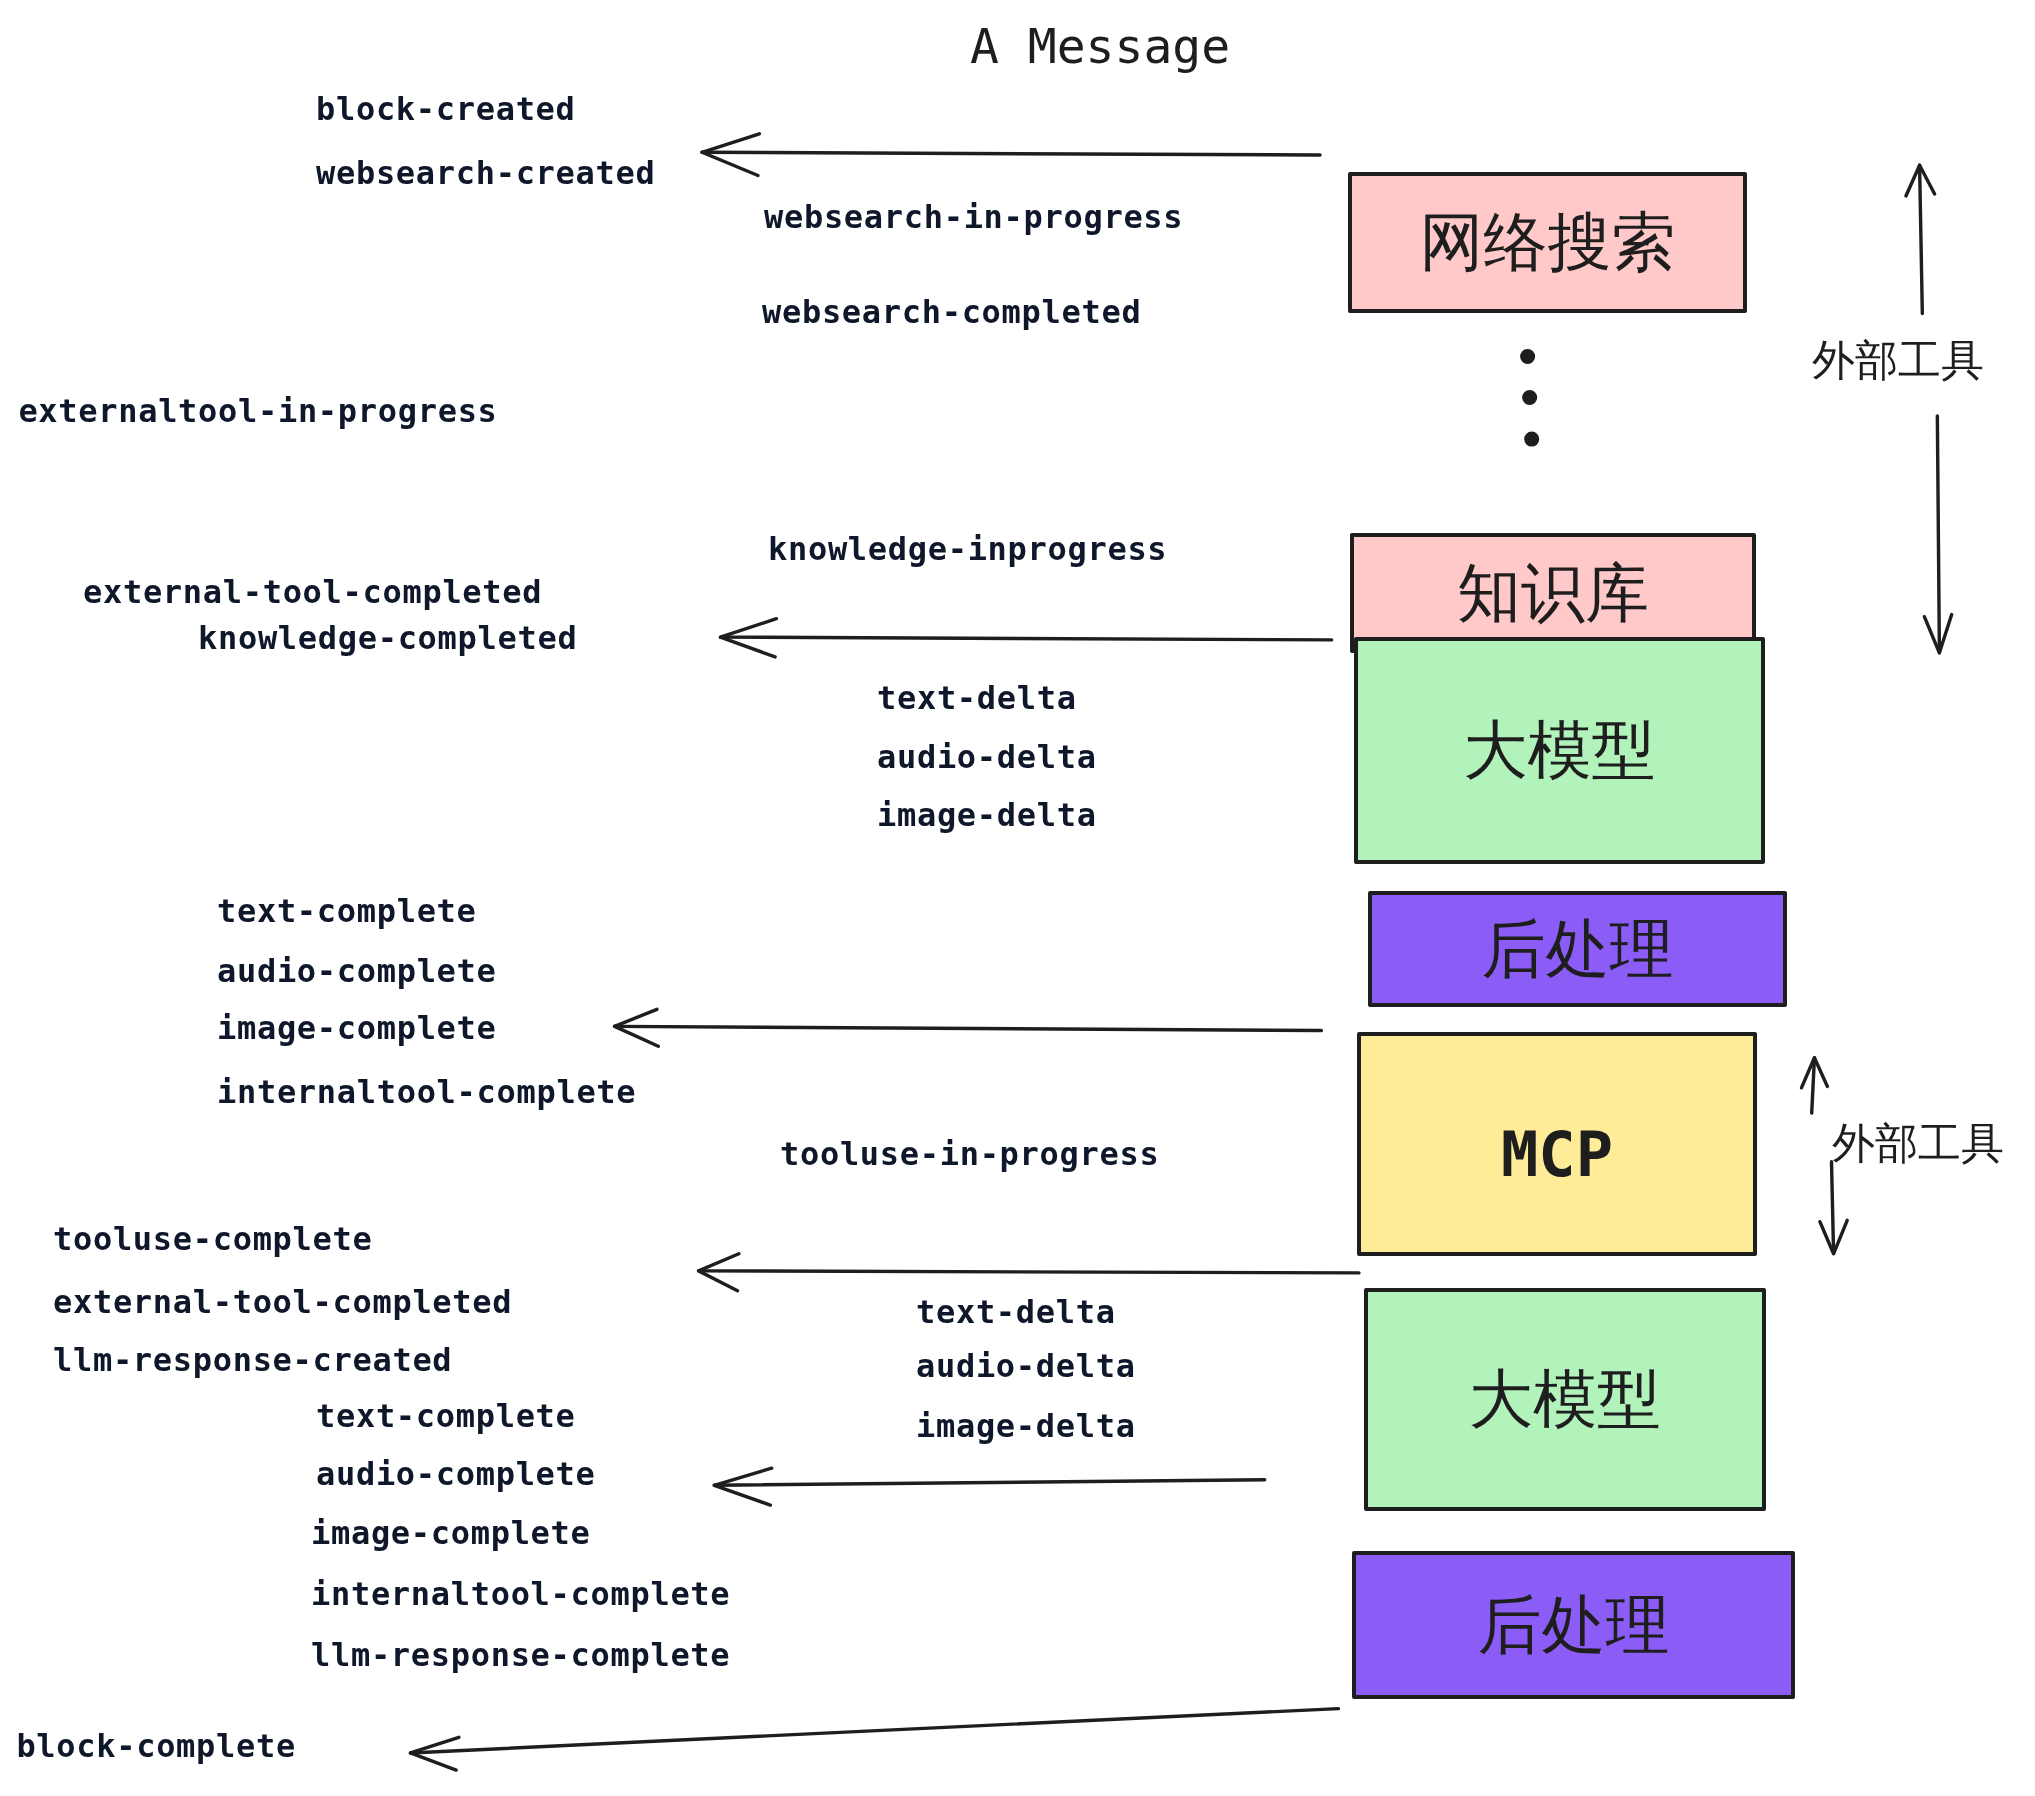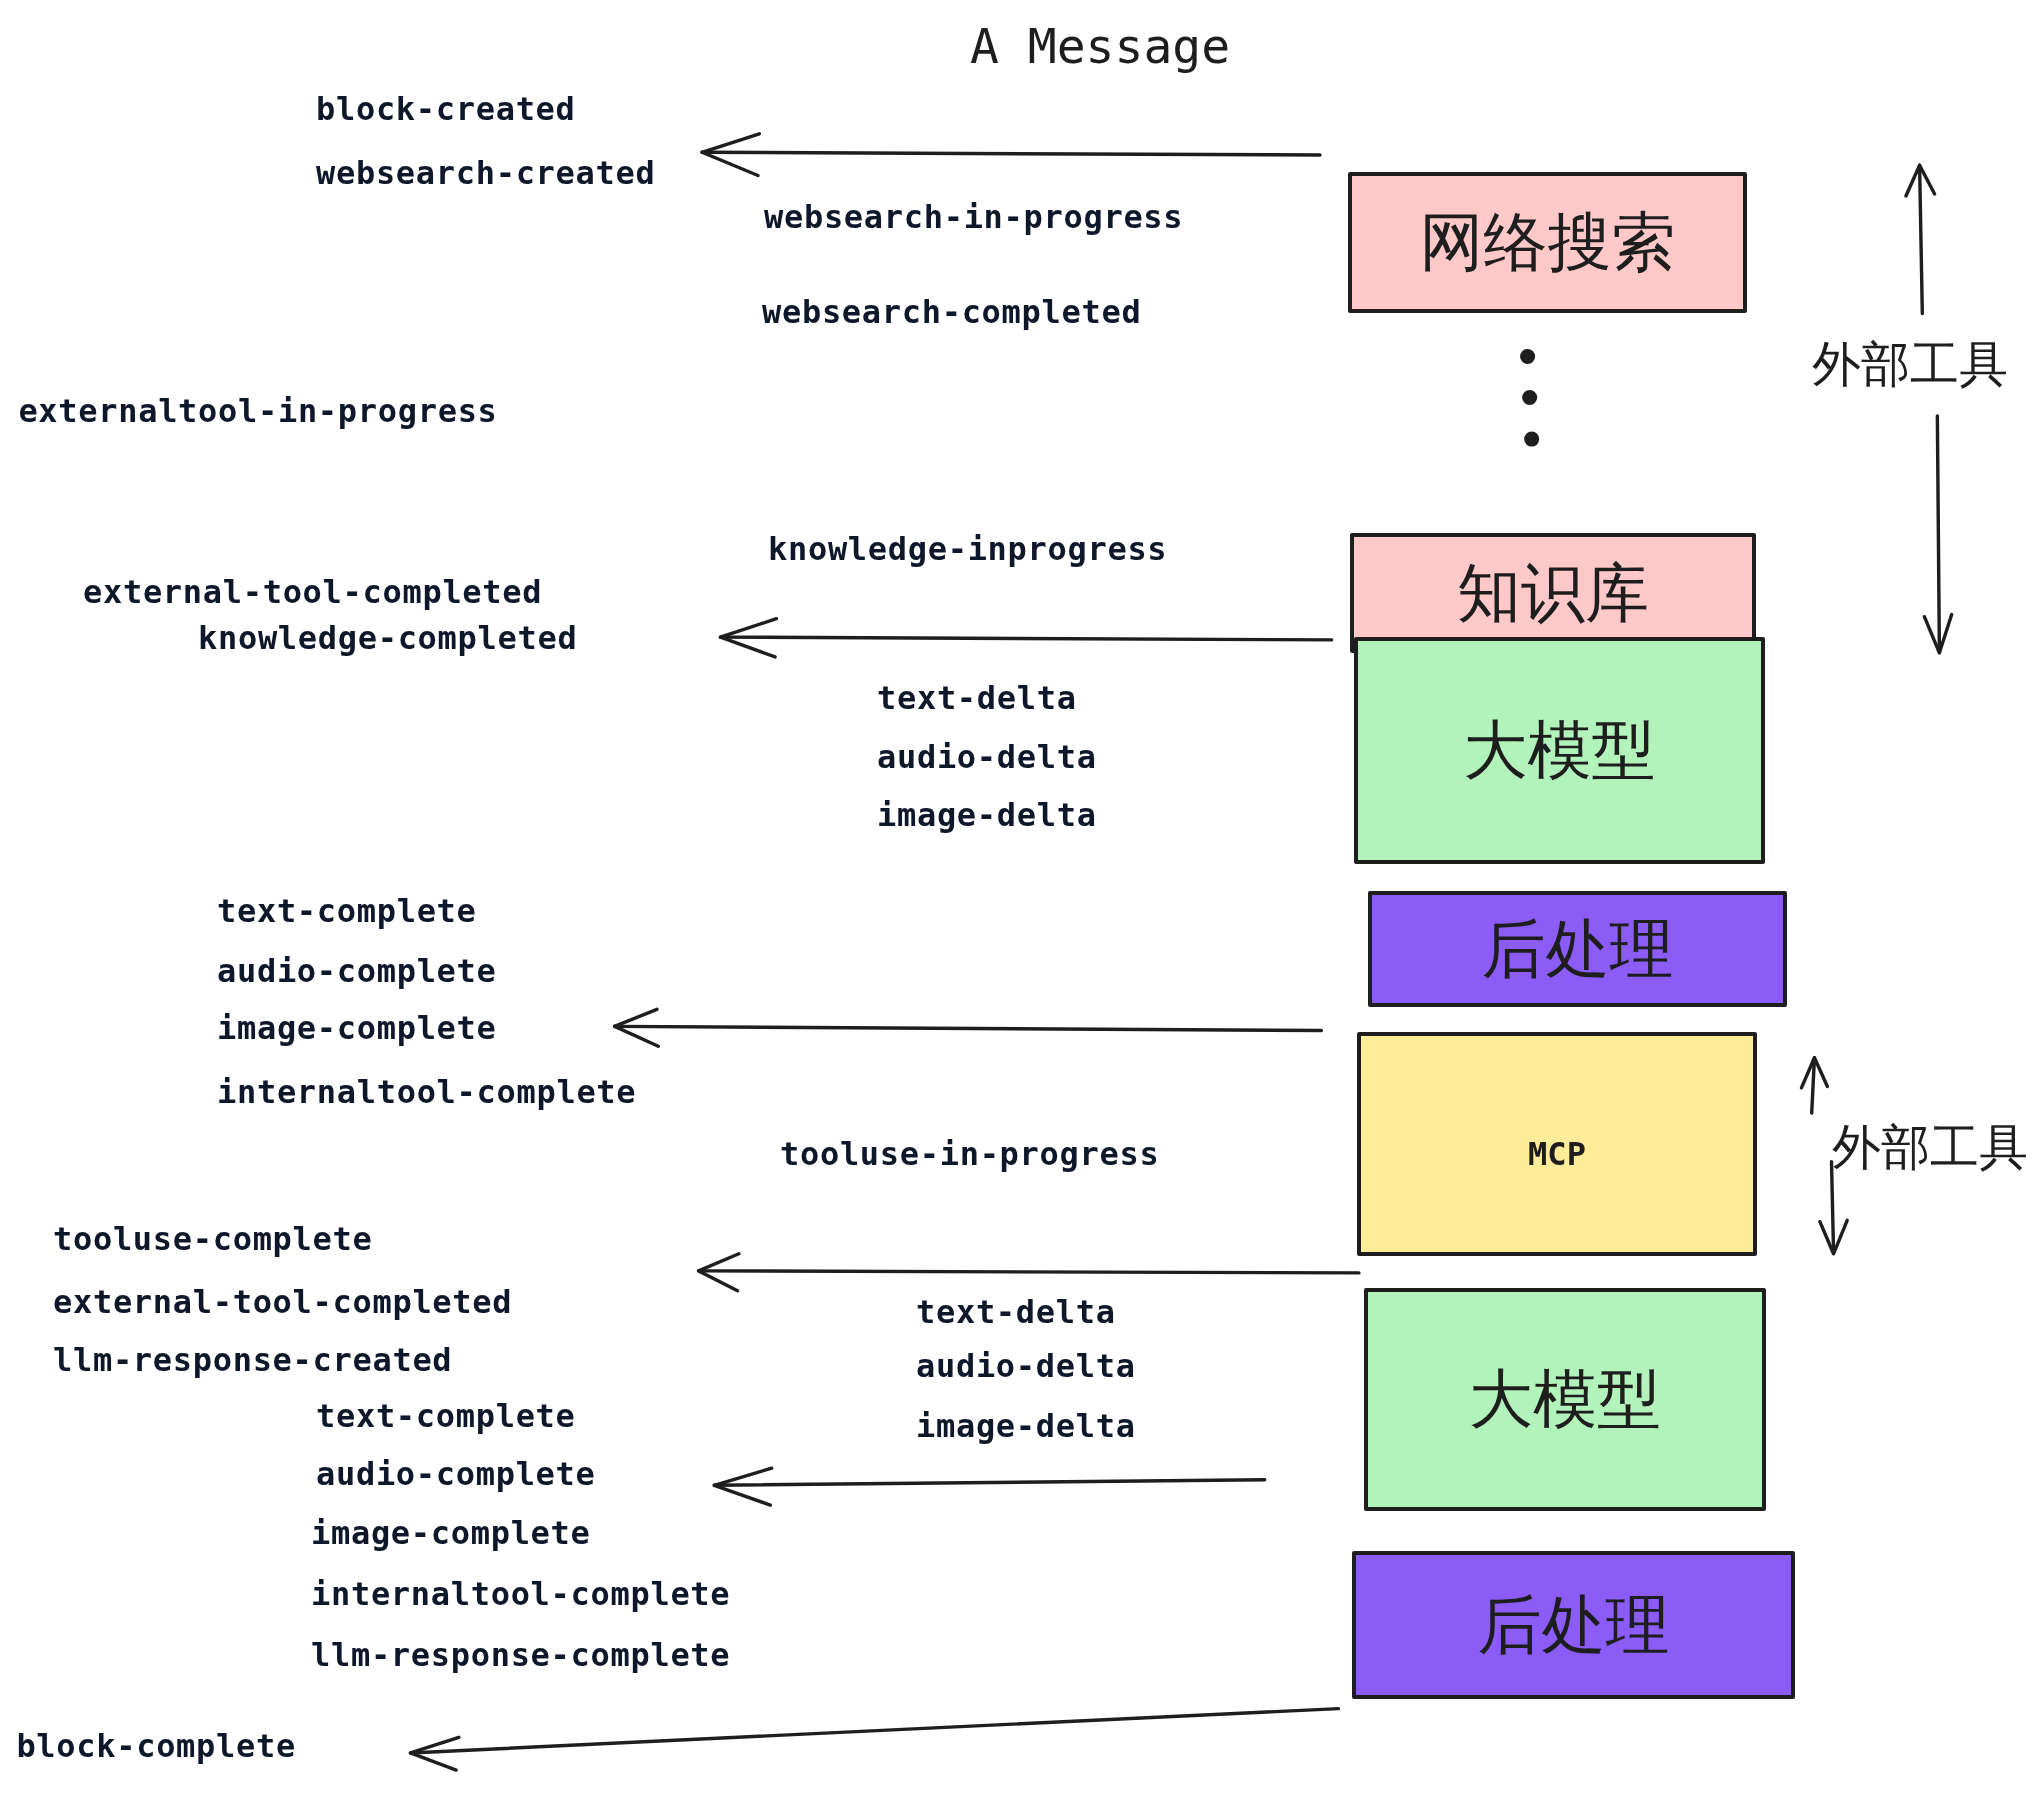--- a/index.html
+++ b/index.html
@@ -41,38 +41,38 @@
   }
   .box .lbl {
     font-family: "Liberation Sans", sans-serif;
     font-size: 64px;
     color: #1e1e1e;
     white-space: nowrap;
   }
   .box .lbl.mono {
     font-family: "DejaVu Sans Mono", monospace;
     font-weight: bold;
-    font-size: 32px;
+    font-size: 62px;
     margin-top: 20px;
   }
   .box.pink   { background: #ffc9c9; }
   .box.green  { background: #b2f2bb; }
   .box.yellow { background: #ffec99; }
   .box.white  { background: #8b5cf6; }
   .b-websearch { left: 1348px; top: 172px;  width: 399px; height: 141px; }
   .b-knowledge { left: 1350px; top: 533px;  width: 406px; height: 120px; }
   .b-llm1      { left: 1354px; top: 637px;  width: 411px; height: 227px; }
   .b-post1     { left: 1368px; top: 891px; width: 419px; height: 116px; }
   .b-mcp       { left: 1357px; top: 1032px; width: 400px; height: 224px; }
   .b-llm2      { left: 1364px; top: 1288px; width: 402px; height: 223px; }
   .b-post2     { left: 1352px; top: 1551px; width: 443px; height: 148px; }
   .side {
     position: absolute;
     font-family: Liberation Sans, sans-serif;
-    font-size: 49px;
+    font-size: 43px;
     color: #1e1e1e;
     white-space: nowrap;
   }
   #arrows {
     position: absolute;
     left: 0; top: 0;
     pointer-events: none;
   }
   #arrows line, #arrows path {
     stroke: #1e1e1e;

